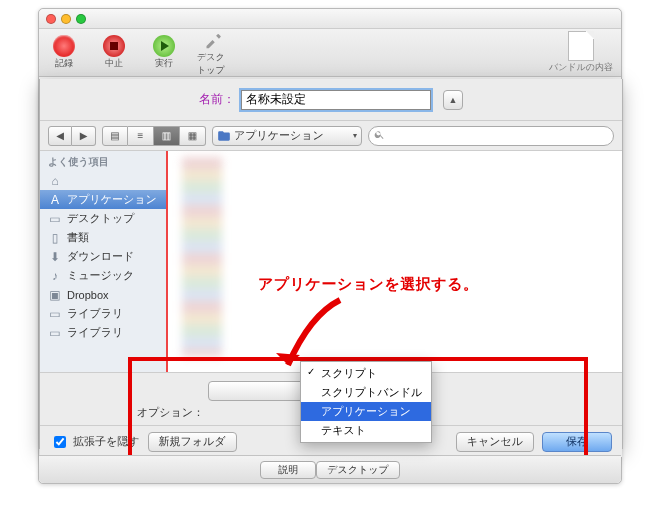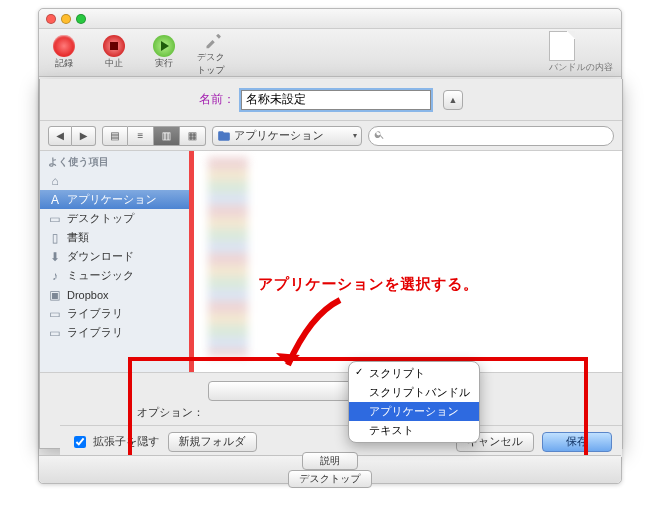--- a/index.html
+++ b/index.html
@@ -45,21 +45,21 @@
   }
   .tool { display:flex; flex-direction:column; align-items:center; font-size:9px; color:#555; width:34px;}
   .tool .circle{ width:22px; height:22px; border-radius:50%; display:flex;align-items:center;justify-content:center; }
   .rec{ background:radial-gradient(#ff7a7a,#d80000); box-shadow:inset 0 1px 2px rgba(255,255,255,.7);}
   .stop{ background:radial-gradient(#f99,#c30000);}
   .stop::after{content:"";width:8px;height:8px;background:#600;}
   .play{ background:radial-gradient(#b4f08a,#4caf24);}
   .play::after{content:"";width:0;height:0;border-left:8px solid #1f5d0c;border-top:5px solid transparent;border-bottom:5px solid transparent;margin-left:2px;}
   .hammer{ color:#888;}
   .spacer{flex:1;}
-  .bundle{ display:flex;flex-direction:column; align-items:flex-start; font-size:9px;color:#777;}
+  .bundle{ display:flex;flex-direction:column; align-items:center; font-size:9px;color:#777;}
   .bundle .doc{width:26px;height:30px;border:1px solid #bbb;background:#fff;position:relative;}
   .bundle .doc::after{content:"";position:absolute;right:-1px;top:-1px;width:0;height:0;border-left:8px solid #fff;border-top:8px solid #efefef;}
   
   .sheet {
     position:absolute;
     left:0px; top:70px;
     width: 584px; height: 370px;
     background:#ececec;
     border:1px solid #b3b3b3;
     border-top:none;
@@ -94,21 +94,21 @@
   .view-seg .nav-btn:first-child{border-left:1px solid #aaa;border-radius:3px 0 0 3px;}
   .view-seg .nav-btn:last-child{border-radius:0 3px 3px 0;}
   .view-seg .active{background:linear-gradient(#8a8a8a,#6a6a6a);color:#fff;}
   .loc-pop{flex:0 0 150px; height:20px;border:1px solid #aaa;border-radius:4px;
     background:linear-gradient(#fff,#e4e4e4); display:flex;align-items:center;padding:0 4px;font-size:11px;color:#333;}
   .loc-pop .fico{width:14px;height:14px;margin-right:3px;color:#4a77c4;}
   .loc-pop .tri{margin-left:auto;font-size:8px;color:#555;}
   .search{flex:1;height:20px;border:1px solid #aaa;border-radius:10px;background:#fff;display:flex;align-items:center;padding-left:5px;color:#888;font-size:11px;}
   
   .browser{display:flex;height:222px;background:#fff;border-bottom:1px solid #cdcdcd;}
-  .sidebar{width:154px;background:#eaeef3;border-right:5px solid #ef4444;overflow:hidden;}
+  .sidebar{width:128px;background:#eaeef3;border-right:2px solid #ef4444;overflow:hidden;}
   .sb-head{font-size:10px;color:#818994;padding:4px 8px 2px;font-weight:bold;}
   .sb-item{display:flex;align-items:center;gap:5px;padding:2px 8px;height:19px;font-size:11px;color:#333;}
   .sb-item.sel{background:linear-gradient(#7fa9e0,#4d84d2);color:#fff;}
   .sb-ico{width:14px;height:14px;display:inline-flex;align-items:center;justify-content:center;color:#7d8896;font-size:12px;}
   .sb-item.sel .sb-ico{color:#fff;}
   .column{flex:1;position:relative;}
   .blur-strip{
     position:absolute; left:14px; top:6px; width:40px; height:200px;
     background:repeating-linear-gradient(#e9c8c8 0 12px,#efe0c3 12px 24px,#cfe3d0 24px 36px,#d0dbee 36px 48px);
     filter: blur(4px); opacity:.75;
@@ -136,49 +136,46 @@
   
   .fmt-area{ padding:8px 14px 4px; height:52px;}
   .fmt-row{display:flex;align-items:center;gap:4px;font-size:11px;color:#333;margin-bottom:4px;justify-content:flex-end;padding-right:240px;}
   .fmt-row label{min-width:108px;text-align:right;}
   .fmt-btn{width:160px;height:20px;border:1px solid #aaa;border-radius:4px;
     background:linear-gradient(#fff,#e4e4e4);display:flex;align-items:center;padding:0 6px;font-size:11px;}
   
   .popup{
     position:absolute; left:260px; top:282px;
     width:132px;
-    background:#fff; border:1px solid #a9a9a9; border-radius:8px;
+    background:#fff; border:1px solid #a9a9a9; border-radius:0;
     box-shadow:0 4px 14px rgba(0,0,0,.3);
     padding:2px 0;
     z-index:50;
-    margin-left:48px;
   }
   .popup .mi{padding:2px 8px 2px 20px;font-size:11px;color:#000;position:relative;}
   .popup .mi.check::before{content:"✓";position:absolute;left:6px;top:2px;font-size:10px;}
   .popup .mi.sel{background:#2e6ae0;color:#fff;}
   
   .bottom{
     height:32px;border-top:1px solid #cdcdcd;
     display:flex;align-items:center;padding:0 10px;gap:8px;
     background:#ececec;
-    margin-left:20px;
   }
   .chk{display:flex;align-items:center;gap:4px;font-size:11px;color:#333;}
   .chk input{width:12px;height:12px;}
   .push{height:20px;min-width:70px;padding:3px 10px;border:1px solid #aaa;border-radius:4px;
     background:linear-gradient(#fff,#e3e3e3);font-size:11px;color:#333;display:flex;align-items:center;justify-content:center;}
   .push.primary{background:linear-gradient(#bfe0ff,#6fa9ef);border-color:#5a86c9;color:#0a2b5c;}
   .fill{flex:1;}
   
   .footer{
     position:absolute;left:0;bottom:0;width:100%;height:28px;
     background:linear-gradient(#f3f3f3,#dedede);border-top:1px solid #c3c3c3;
     display:flex;align-items:center;justify-content:center;gap:0;
     border-radius:0 0 5px 5px;
-    flex-direction:column;
   }
   .footer .push{min-width:56px;height:18px;font-size:10px;}
 </style>
 </head>
 <body>
 
 <div class="app-window">
   <div class="titlebar">
     <div class="traffic">
       <span class="t-close"></span>

